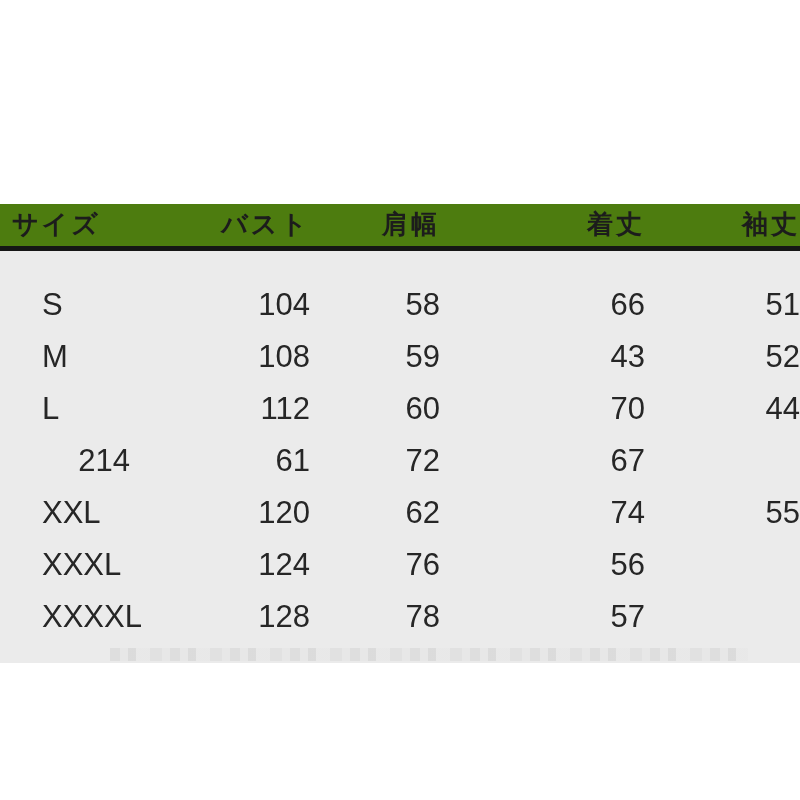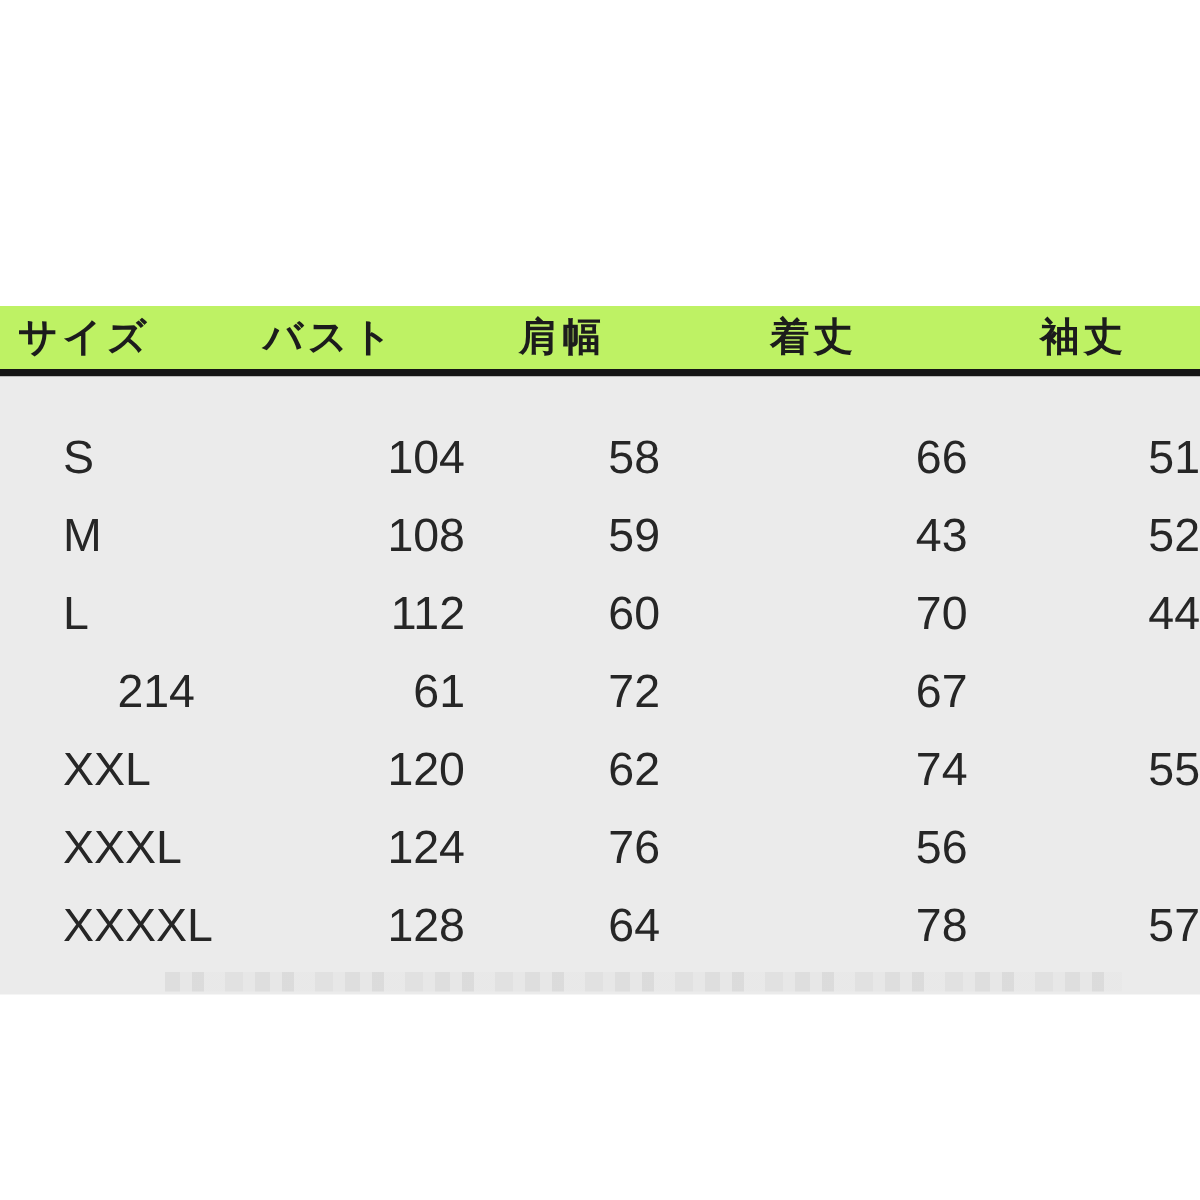--- a/index.html
+++ b/index.html
@@ -18,29 +18,29 @@
   .spacer-top {
     height: 204px;
   }
   .grid-row {
     display: grid;
     grid-template-columns: 130px 180px 130px 205px 155px;
     align-items: end;
   }
   .header-row {
     height: 42px;
-    background: #bef264;
+    background: #4d7c0f;
   }
   .header-cell {
     font-family: "Liberation Serif", "DejaVu Serif", serif;
     font-size: 26px;
     font-weight: 600;
     color: #1c1c1c;
     letter-spacing: 3px;
-    text-align: center;
+    text-align: right;
     padding-bottom: 4px;
     white-space: nowrap;
   }
   .header-cell.col-size {
     text-align: left;
     padding-left: 12px;
   }
   .divider {
     height: 5px;
     background: #151515;
@@ -147,21 +147,20 @@
     <div class="grid-row body-row">
       <div class="cell col-size">XXXL</div>
       <div class="cell">124</div>
       <div class="cell">76</div>
       <div class="cell">56</div>
     </div>
 
     <div class="grid-row body-row">
       <div class="cell col-size">XXXXL</div>
       <div class="cell">128</div>
-      <div class="cell">64</div>
       <div class="cell">78</div>
       <div class="cell">57</div>
     </div>
 
     <div class="crop-artifact"></div>
   </div>
 
 </div>
 
 </body></html>

